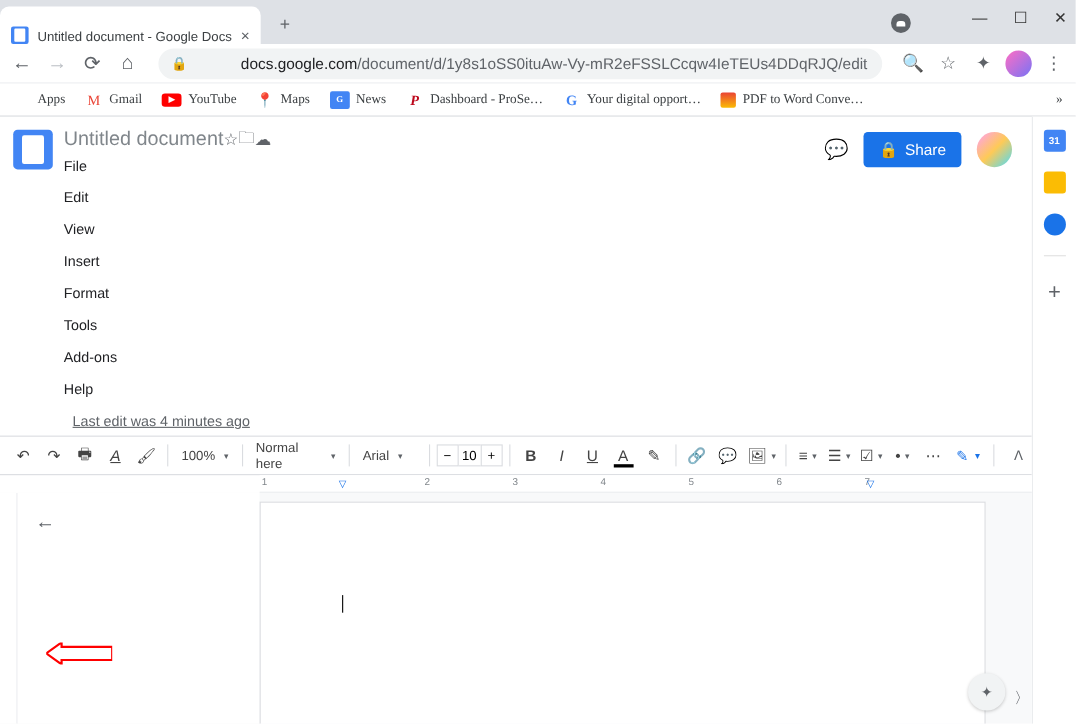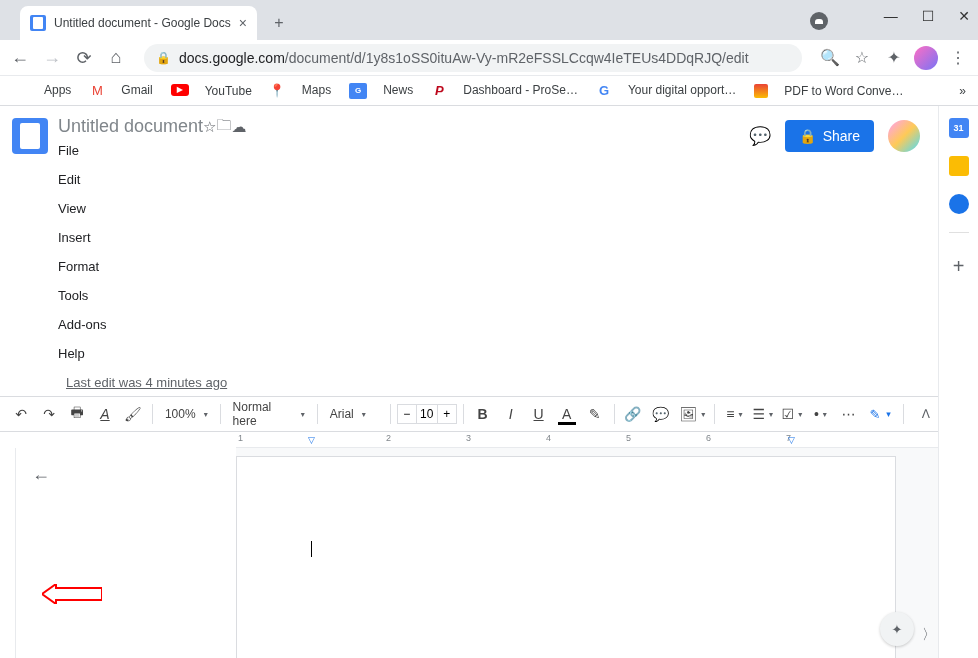--- a/index.html
+++ b/index.html
@@ -2,41 +2,41 @@
 <html><head>
 <meta charset="utf-8">
 <style>
   * { box-sizing: border-box; margin: 0; padding: 0; }
   body { font-family: Arial, sans-serif; font-size: 13px; width: 978px; height: 658px; overflow: hidden; background: #fff; }
   
   
   .browser-top { height: 40px; background: #dee1e6; display: flex; align-items: flex-end; position: relative; }
   .window-controls { position: absolute; right: 8px; top: 8px; display: flex; gap: 24px; }
   .window-controls span { font-size: 14px; color: #333; cursor: default; }
-  .tab { background: #fff; height: 34px; margin-left: 20px; border-radius: 8px 8px 0 0; display: flex; align-items: center; padding: 0 10px; min-width: 228px; gap: 8px; }
+  .tab { background: #fff; height: 34px; margin-left: 0; border-radius: 8px 8px 0 0; display: flex; align-items: flex-end; padding: 0 10px; min-width: 228px; gap: 8px; }
   .tab-favicon { width: 16px; height: 16px; background: #4285f4; border-radius: 2px; display: flex; align-items: center; justify-content: center; }
   .tab-favicon::before { content: ""; width: 10px; height: 12px; background: #fff; border-radius: 1px; }
   .tab-title { font-size: 12px; color: #3c4043; flex: 1; white-space: nowrap; overflow: hidden; text-overflow: ellipsis; }
   .tab-close { font-size: 14px; color: #5f6368; }
   .new-tab { width: 28px; height: 28px; display: flex; align-items: center; justify-content: center; margin-left: 8px; margin-bottom: 3px; color: #5f6368; font-size: 16px; }
   .incognito-badge { position: absolute; right: 150px; top: 12px; width: 18px; height: 18px; background: #5f6368; border-radius: 50%; display:flex; align-items:center; justify-content:center; }
   .incognito-badge::before { content:""; width:8px; height:5px; background:#fff; border-radius:3px 3px 0 0; }
   
   .browser-toolbar { height: 36px; background: #fff; display: flex; align-items: center; padding: 0 8px; gap: 8px; border-bottom: 1px solid #e8eaed; }
   .nav-icon { width: 24px; height: 24px; display: flex; align-items: center; justify-content: center; color: #5f6368; font-size: 18px; }
   .nav-icon.disabled { color: #bdc1c6; }
   .address-bar { flex: 1; height: 28px; background: #f1f3f4; border-radius: 14px; display: flex; align-items: center; padding: 0 12px; gap: 8px; margin: 0 8px; }
   .lock-icon { color: #5f6368; font-size: 12px; }
-  .url { font-size: 14px; color: #5f6368; }
+  .url { font-size: 14px; color: #5f6368; margin-left: 40px; }
   .url .dark { color: #202124; }
   .bar-icon { width: 24px; height: 24px; display: flex; align-items: center; justify-content: center; color: #5f6368; font-size: 16px; }
   .avatar { width: 24px; height: 24px; border-radius: 50%; background: linear-gradient(135deg, #ff6ec4, #7873f5); }
 
   .bookmarks-bar { height: 30px; background: #fff; display: flex; align-items: center; padding: 0 12px; gap: 18px; border-bottom: 1px solid #dadce0; }
-  .bookmark { display: flex; gap: 16px; font-size: 12px; color: #3c4043; white-space: nowrap; }
+  .bookmark { display: flex; align-items: center; gap: 6px; font-size: 12px; color: #3c4043; white-space: nowrap; font-family: Liberation Serif, serif; }
   .bm-icon { width: 16px; height: 16px; display: inline-flex; align-items: center; justify-content: center; font-size: 13px; }
   .apps-icon { display: grid; grid-template-columns: repeat(3,3px); grid-template-rows: repeat(3,3px); gap: 1px; }
   .apps-icon span { background: #ea4335; }
   .apps-icon span:nth-child(2){ background:#fbbc04;} .apps-icon span:nth-child(3){background:#34a853;}
   .apps-icon span:nth-child(4){ background:#4285f4;} .apps-icon span:nth-child(5){background:#ea4335;}
   .apps-icon span:nth-child(6){ background:#fbbc04;} .apps-icon span:nth-child(7){background:#34a853;}
   .apps-icon span:nth-child(8){ background:#4285f4;} .apps-icon span:nth-child(9){background:#ea4335;}
   
   
   .docs-area { display: flex; height: calc(658px - 40px - 36px - 30px); }

